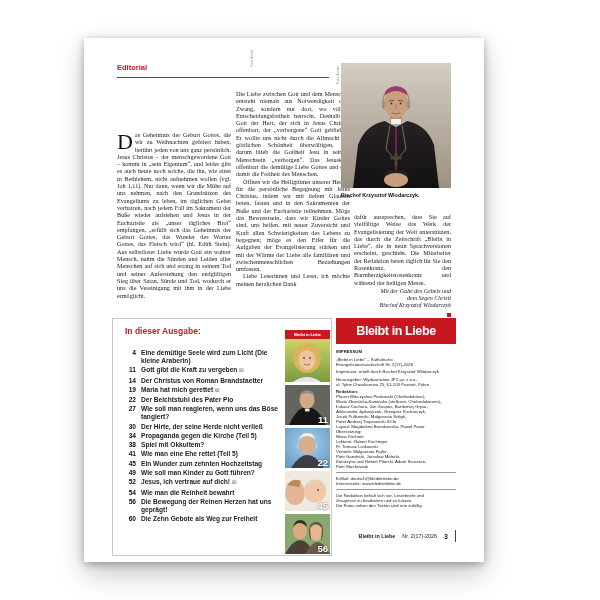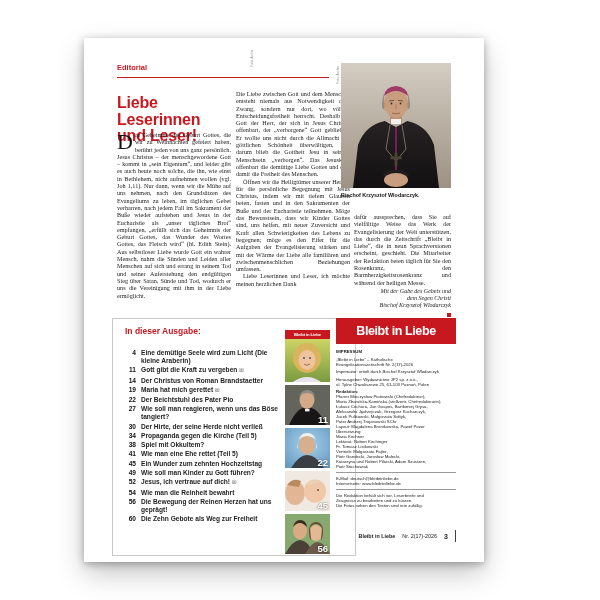--- a/index.html
+++ b/index.html
@@ -25,21 +25,21 @@
   
   .photo{position:absolute;left:257px;top:25px;width:110px;height:125px;overflow:hidden;}
   .photo svg{display:block;}
   .photo-credit{position:absolute;left:251.5px;top:28px;font-size:3.4px;color:#888;
                 writing-mode:vertical-rl;transform:rotate(180deg);}
   .caption{position:absolute;left:257px;top:154px;width:110px;font-size:5.4px;font-weight:bold;color:#111;}
   .signature{position:absolute;left:270px;top:250px;width:97px;text-align:right;
              font-family:"Liberation Serif",serif;font-style:italic;font-size:6px;line-height:7.2px;color:var(--ink);}
   .sig-square{display:inline-block;width:4px;height:4px;background:var(--red);margin-top:3px;}
   
-  .toc{position:absolute;left:28px;top:280px;width:244px;height:238px;border:1px solid #c9c9c9;box-sizing:border-box;}
+  .toc{position:absolute;left:28px;top:280px;width:220px;height:238px;border:1px solid #c9c9c9;box-sizing:border-box;}
   .toc-heading{position:absolute;left:12px;top:7px;font-size:8.5px;font-weight:bold;color:var(--red);}
   .toc-list{position:absolute;left:10px;top:30px;width:160px;}
   .toc-item{display:flex;gap:5px;margin-bottom:1.4px;}
   .toc-num{width:13px;text-align:right;font-size:6.6px;font-weight:bold;flex:none;line-height:7.9px;color:#111;}
   .toc-txt{font-size:6.6px;font-weight:bold;line-height:7.9px;color:#1d1d1d;}
   .env{font-size:5.8px;color:#666;font-weight:normal;}
   .thumbs{position:absolute;left:172px;top:11px;width:45px;display:flex;flex-direction:column;gap:3px;}
   .thumb{width:45px;position:relative;overflow:hidden;height:40px;}
   .thumb.cover{height:52px;}
   .thumb svg{display:block;}
@@ -67,24 +67,20 @@
   .footer .vline{width:1px;height:12px;background:#444;}
 </style>
 </head>
 <body>
 
 <div class="page">
 
   <div class="ed-label">Editorial</div>
   <div class="ed-rule"></div>
 
-  <div class="headline">
-    <span>Liebe Leserinnen</span><br>
-    <span>und Leser!</span>
-  </div>
 
   <div class="bodytext col1">
     <span class="dropcap">D</span><span>as Geheimnis der Geburt Gottes, die wir zu Weihnachten gefeiert haben, berührt jeden von uns ganz persönlich. Jesus Christus – der menschgewordene Gott – kommt in „sein Eigentum“, und leider gibt es auch heute noch solche, die ihn, wie einst in Bethlehem, nicht aufnehmen wollen (vgl. Joh 1,11). Nur dann, wenn wir die Mühe auf uns nehmen, nach den Grundsätzen des Evangeliums zu leben, im täglichen Gebet verharren, nach jedem Fall im Sakrament der Buße wieder aufstehen und Jesus in der Eucharistie als „unser tägliches Brot“ empfangen, „erfüllt sich das Geheimnis der Geburt Gottes, das Wunder des Wortes Gottes, das Fleisch wird“ (hl. Edith Stein). Aus selbstloser Liebe wurde Gott ein wahrer Mensch, nahm die Sünden und Leiden aller Menschen auf sich und errang in seinem Tod und seiner Auferstehung den endgültigen Sieg über Satan, Sünde und Tod, wodurch er uns die Vereinigung mit ihm in der Liebe ermöglicht.</span>
   </div>
 
   <div class="bodytext col2">
     <p>Die Liebe zwischen Gott und dem Menschen entsteht niemals aus Notwendigkeit oder Zwang, sondern nur dort, wo völlige Entscheidungsfreiheit herrscht. Deshalb ist Gott der Herr, der sich in Jesus Christus offenbart, der „verborgene“ Gott geblieben. Er wollte uns nicht durch die Allmacht der göttlichen Schönheit überwältigen, und darum blieb die Gottheit Jesu in seinem Menschsein „verborgen“. Das Jesuskind offenbart die demütige Liebe Gottes und ehrt damit die Freiheit des Menschen.</p>
     <p class="ind">Öffnen wir die Heiligtümer unserer Herzen für die persönliche Begegnung mit Jesus Christus, indem wir mit tiefem Glauben beten, fasten und in den Sakramenten der Buße und der Eucharistie teilnehmen. Möge das Bewusstsein, dass wir Kinder Gottes sind, uns helfen, mit neuer Zuversicht und Kraft allen Schwierigkeiten des Lebens zu begegnen; möge es den Eifer für die Aufgaben der Evangelisierung stärken und mit der Wärme der Liebe alle familiären und zwischenmenschlichen Beziehungen umfassen.</p>
     <p class="ind">Liebe Leserinnen und Leser, ich möchte meinen herzlichen Dank</p>
   </div>

